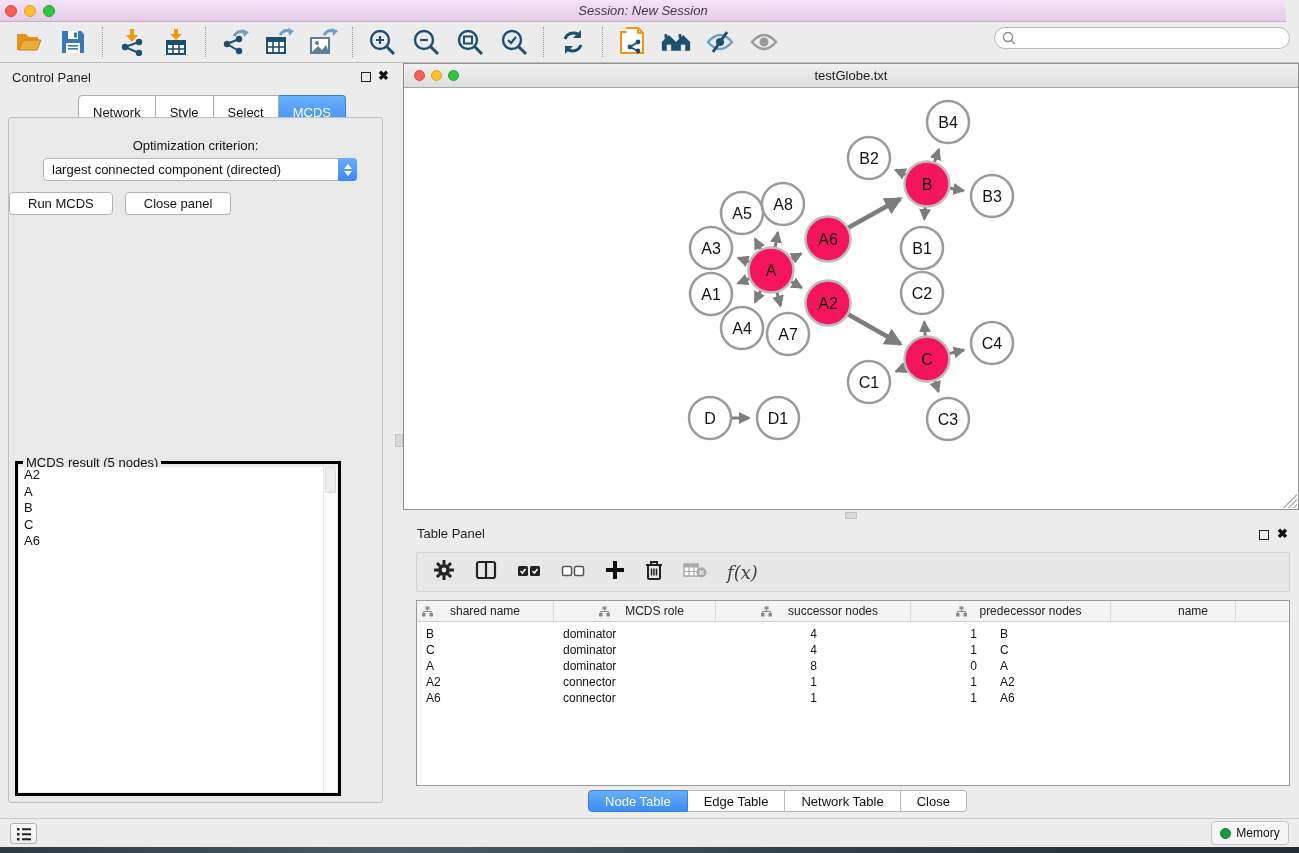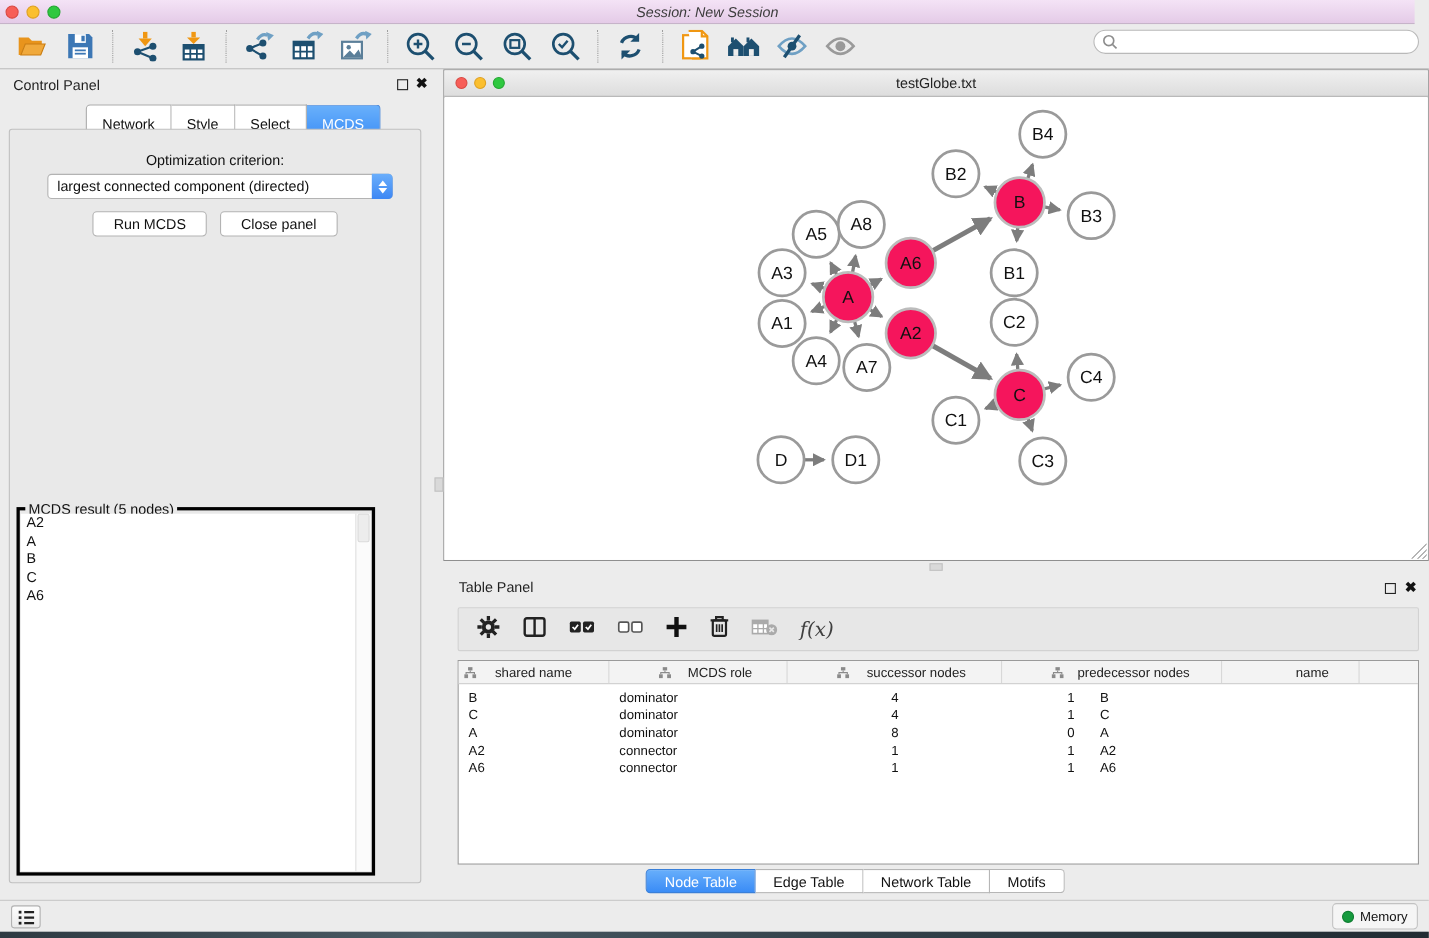--- a/index.html
+++ b/index.html
@@ -45,21 +45,21 @@
   .cp-body { position:absolute; left:8px; top:117px; width:375px; height:686px;
     background:#e9e9e9; border:1px solid #c0c0c0; border-radius:3px; }
   .opt-label { position:absolute; left:0; top:20px; width:100%; text-align:center; font-size:13px; color:#111; }
   .combo { position:absolute; left:34px; top:40px; width:314px; height:23px; background:#fff;
     border:1px solid #b3b3b3; border-radius:4px; display:flex; align-items:center; }
   .combo .val { flex:1; font-size:13px; color:#111; padding-left:8px; white-space:nowrap; overflow:hidden; }
   .combo .stepper { width:19px; height:23px; margin-right:-1px; border-radius:0 4px 4px 0;
     background:linear-gradient(#6aaefb,#3d87f4); display:flex; flex-direction:column; align-items:center; justify-content:center; gap:2px; }
   .combo .stepper .up { width:0; height:0; border-left:4px solid transparent; border-right:4px solid transparent; border-bottom:5px solid #fff; }
   .combo .stepper .dn { width:0; height:0; border-left:4px solid transparent; border-right:4px solid transparent; border-top:5px solid #fff; }
-  .btn-row { position:absolute; left:0; top:74px; width:100%; display:flex; justify-content:center; gap:12px; }
+  .btn-row { position:absolute; left:0; top:74px; width:100%; display:flex; gap:12px; }
   .mac-btn { height:23px; padding:0 18px; background:#fff; border:1px solid #b3b3b3; border-radius:4px;
     font-size:13px; color:#111; display:flex; align-items:center; }
 
   .groupbox { position:absolute; left:6px; top:343px; width:326px; height:335px; border:3px solid #000000; }
   .groupbox .legend { position:absolute; left:5px; top:-9px; background:#e9e9e9; padding:0 3px; font-size:13px; color:#111; }
   .result-list { position:absolute; left:1px; top:3px; right:15px; bottom:1px; background:#fff; overflow:hidden; }
   .result-item { font-size:13px; color:#111; line-height:16.5px; padding-left:5px; }
   .result-scroll { position:absolute; right:1px; top:3px; width:14px; bottom:1px; background:#fbfbfb; border-left:1px solid #e2e2e2; }
   .result-scroll .thumb { position:absolute; left:1px; top:0px; width:11px; height:26px; background:#ededed; border:1px solid #dadada; border-radius:2px; }
 
@@ -597,21 +597,21 @@
         <div class="td" style="width: 85px; text-align: left; padding: 0px 0px 0px 9px;">A6</div>
       </div>
     </div>
 </div>
 
 <div class="tp-tabs">
   <div class="tp-tabs-inner" id="bottom-tabs">
       <div class="bt-tab active">Node Table</div>
       <div class="bt-tab">Edge Table</div>
       <div class="bt-tab">Network Table</div>
-      <div class="bt-tab">Motifs</div>
+      <div class="bt-tab">Close</div>
     </div>
 </div>
 
 <div class="statusbar">
   <div class="list-btn">
     <svg width="16" height="14" viewBox="0 0 16 14">
         <rect x="1" y="1" width="2.5" height="2.5" fill="#222"></rect>
         <rect x="1" y="6" width="2.5" height="2.5" fill="#222"></rect>
         <rect x="1" y="11" width="2.5" height="2.5" fill="#222"></rect>
         <path d="M6 2.2h9M6 7.2h9M6 12.2h9" stroke="#222" stroke-width="2"></path>

